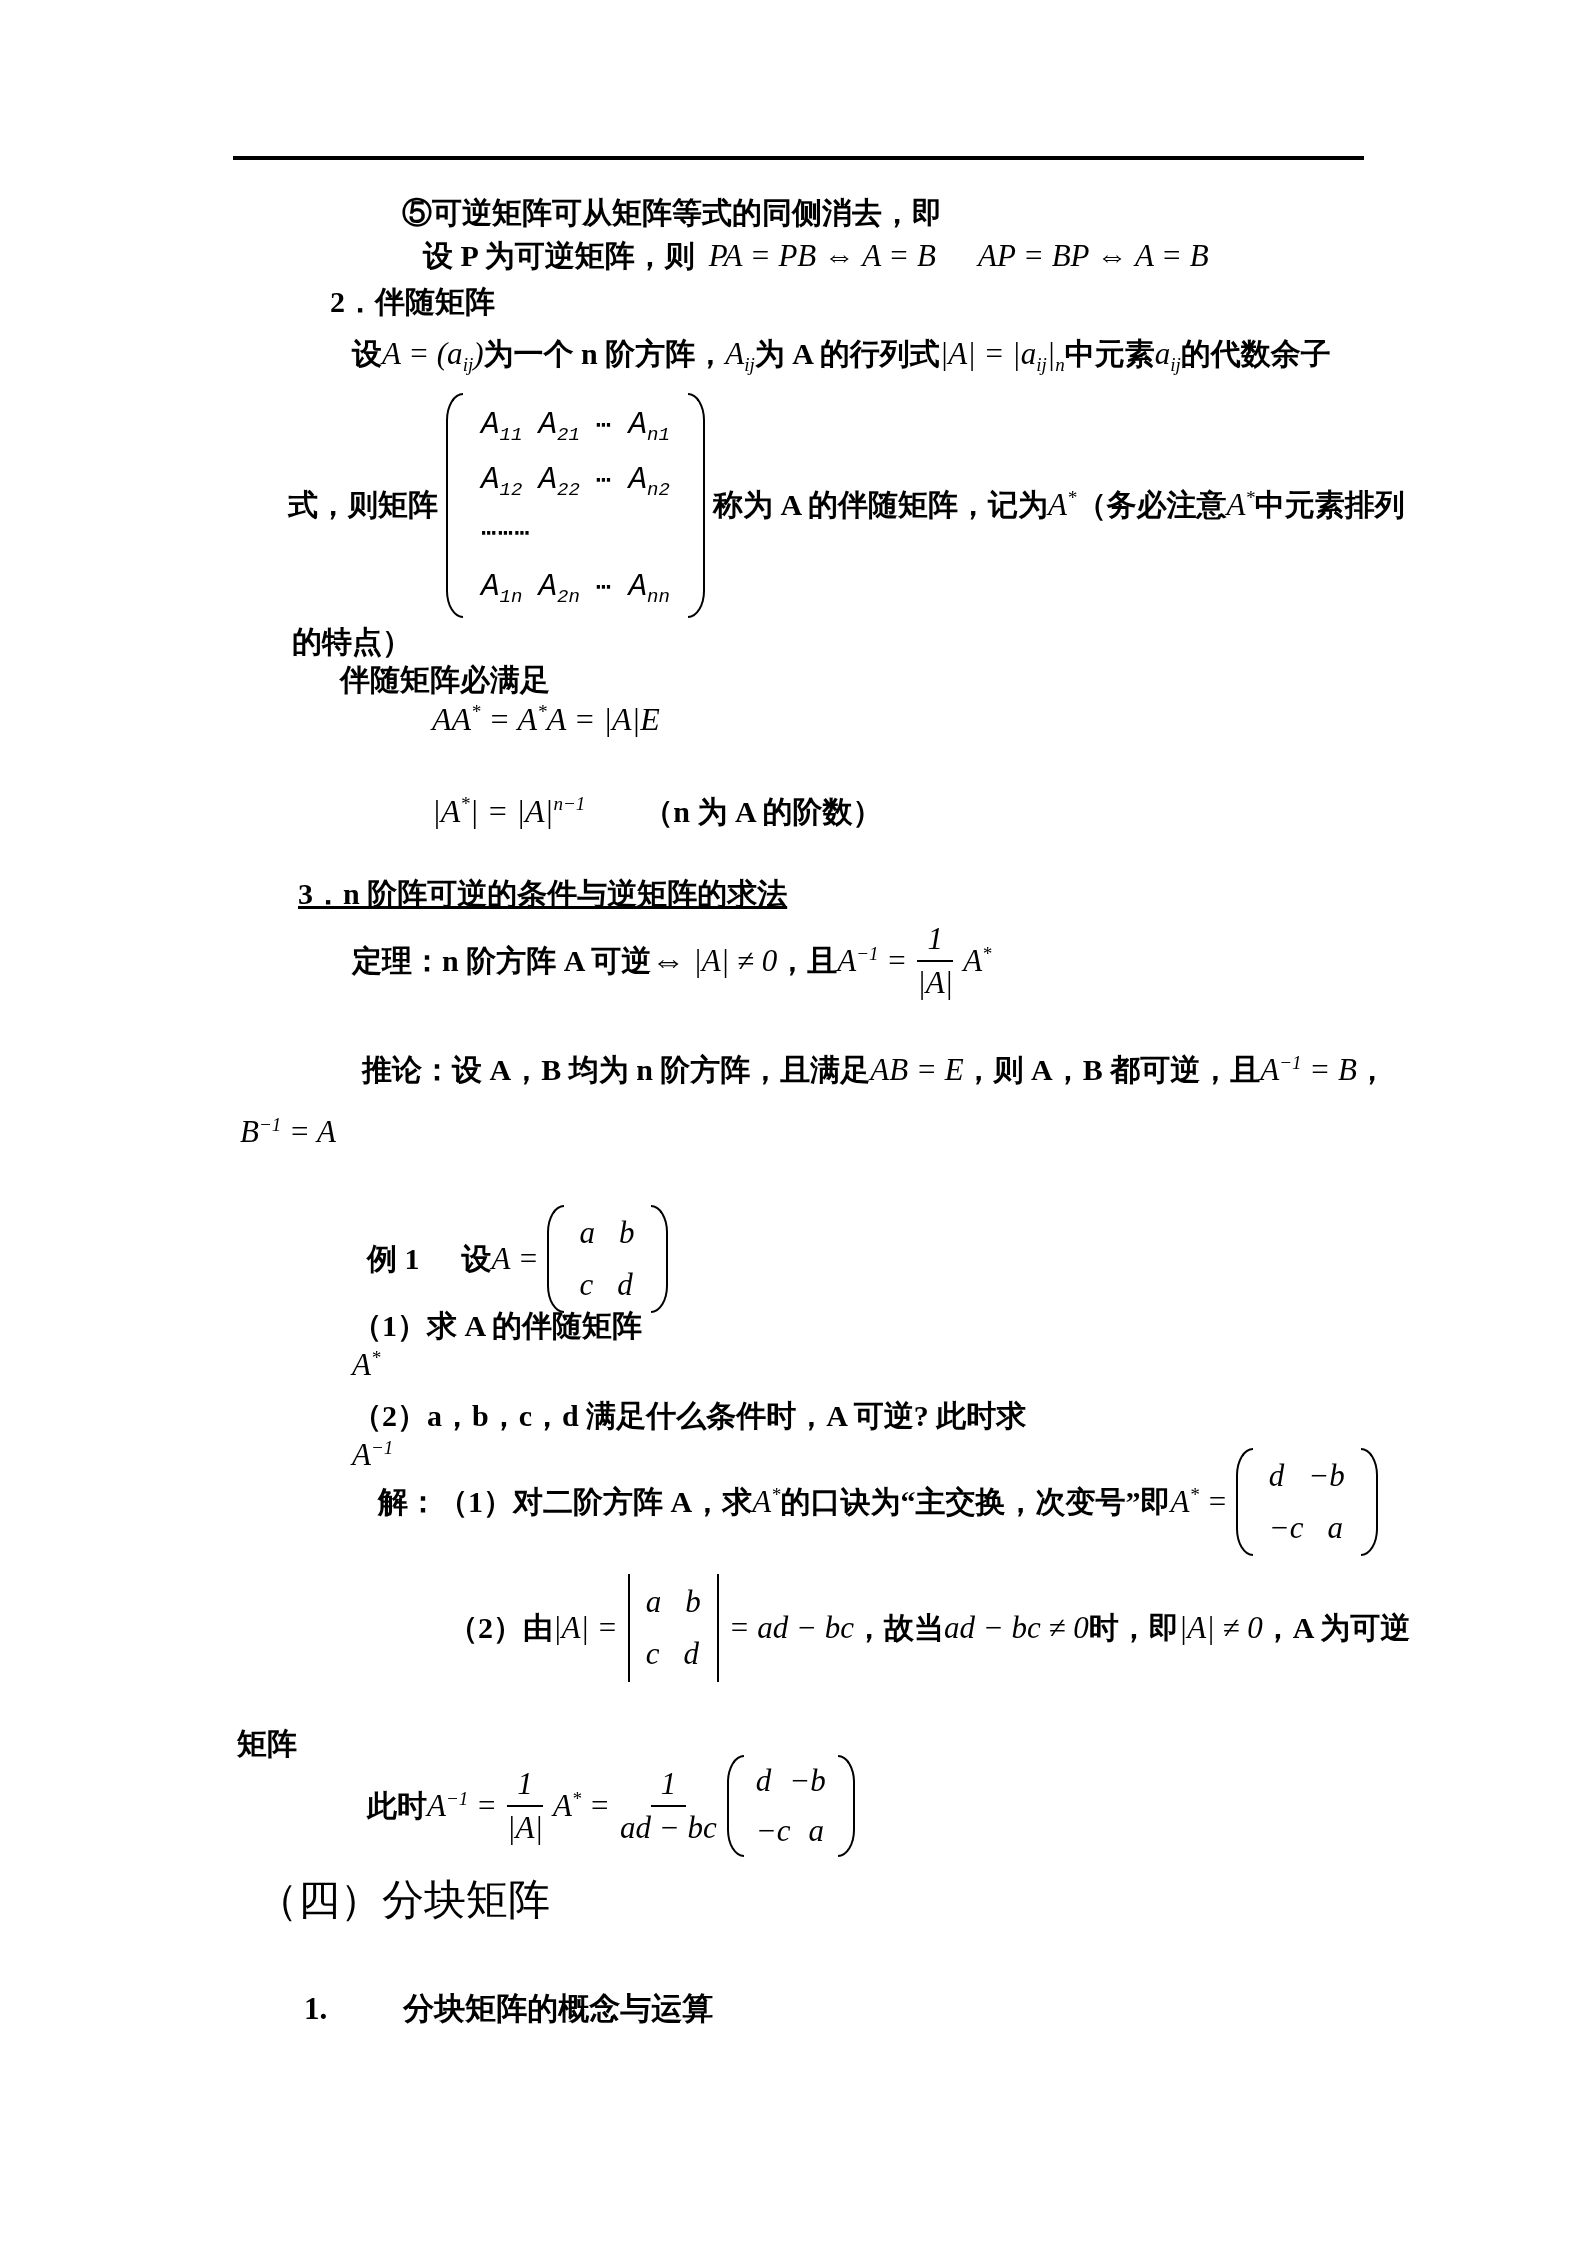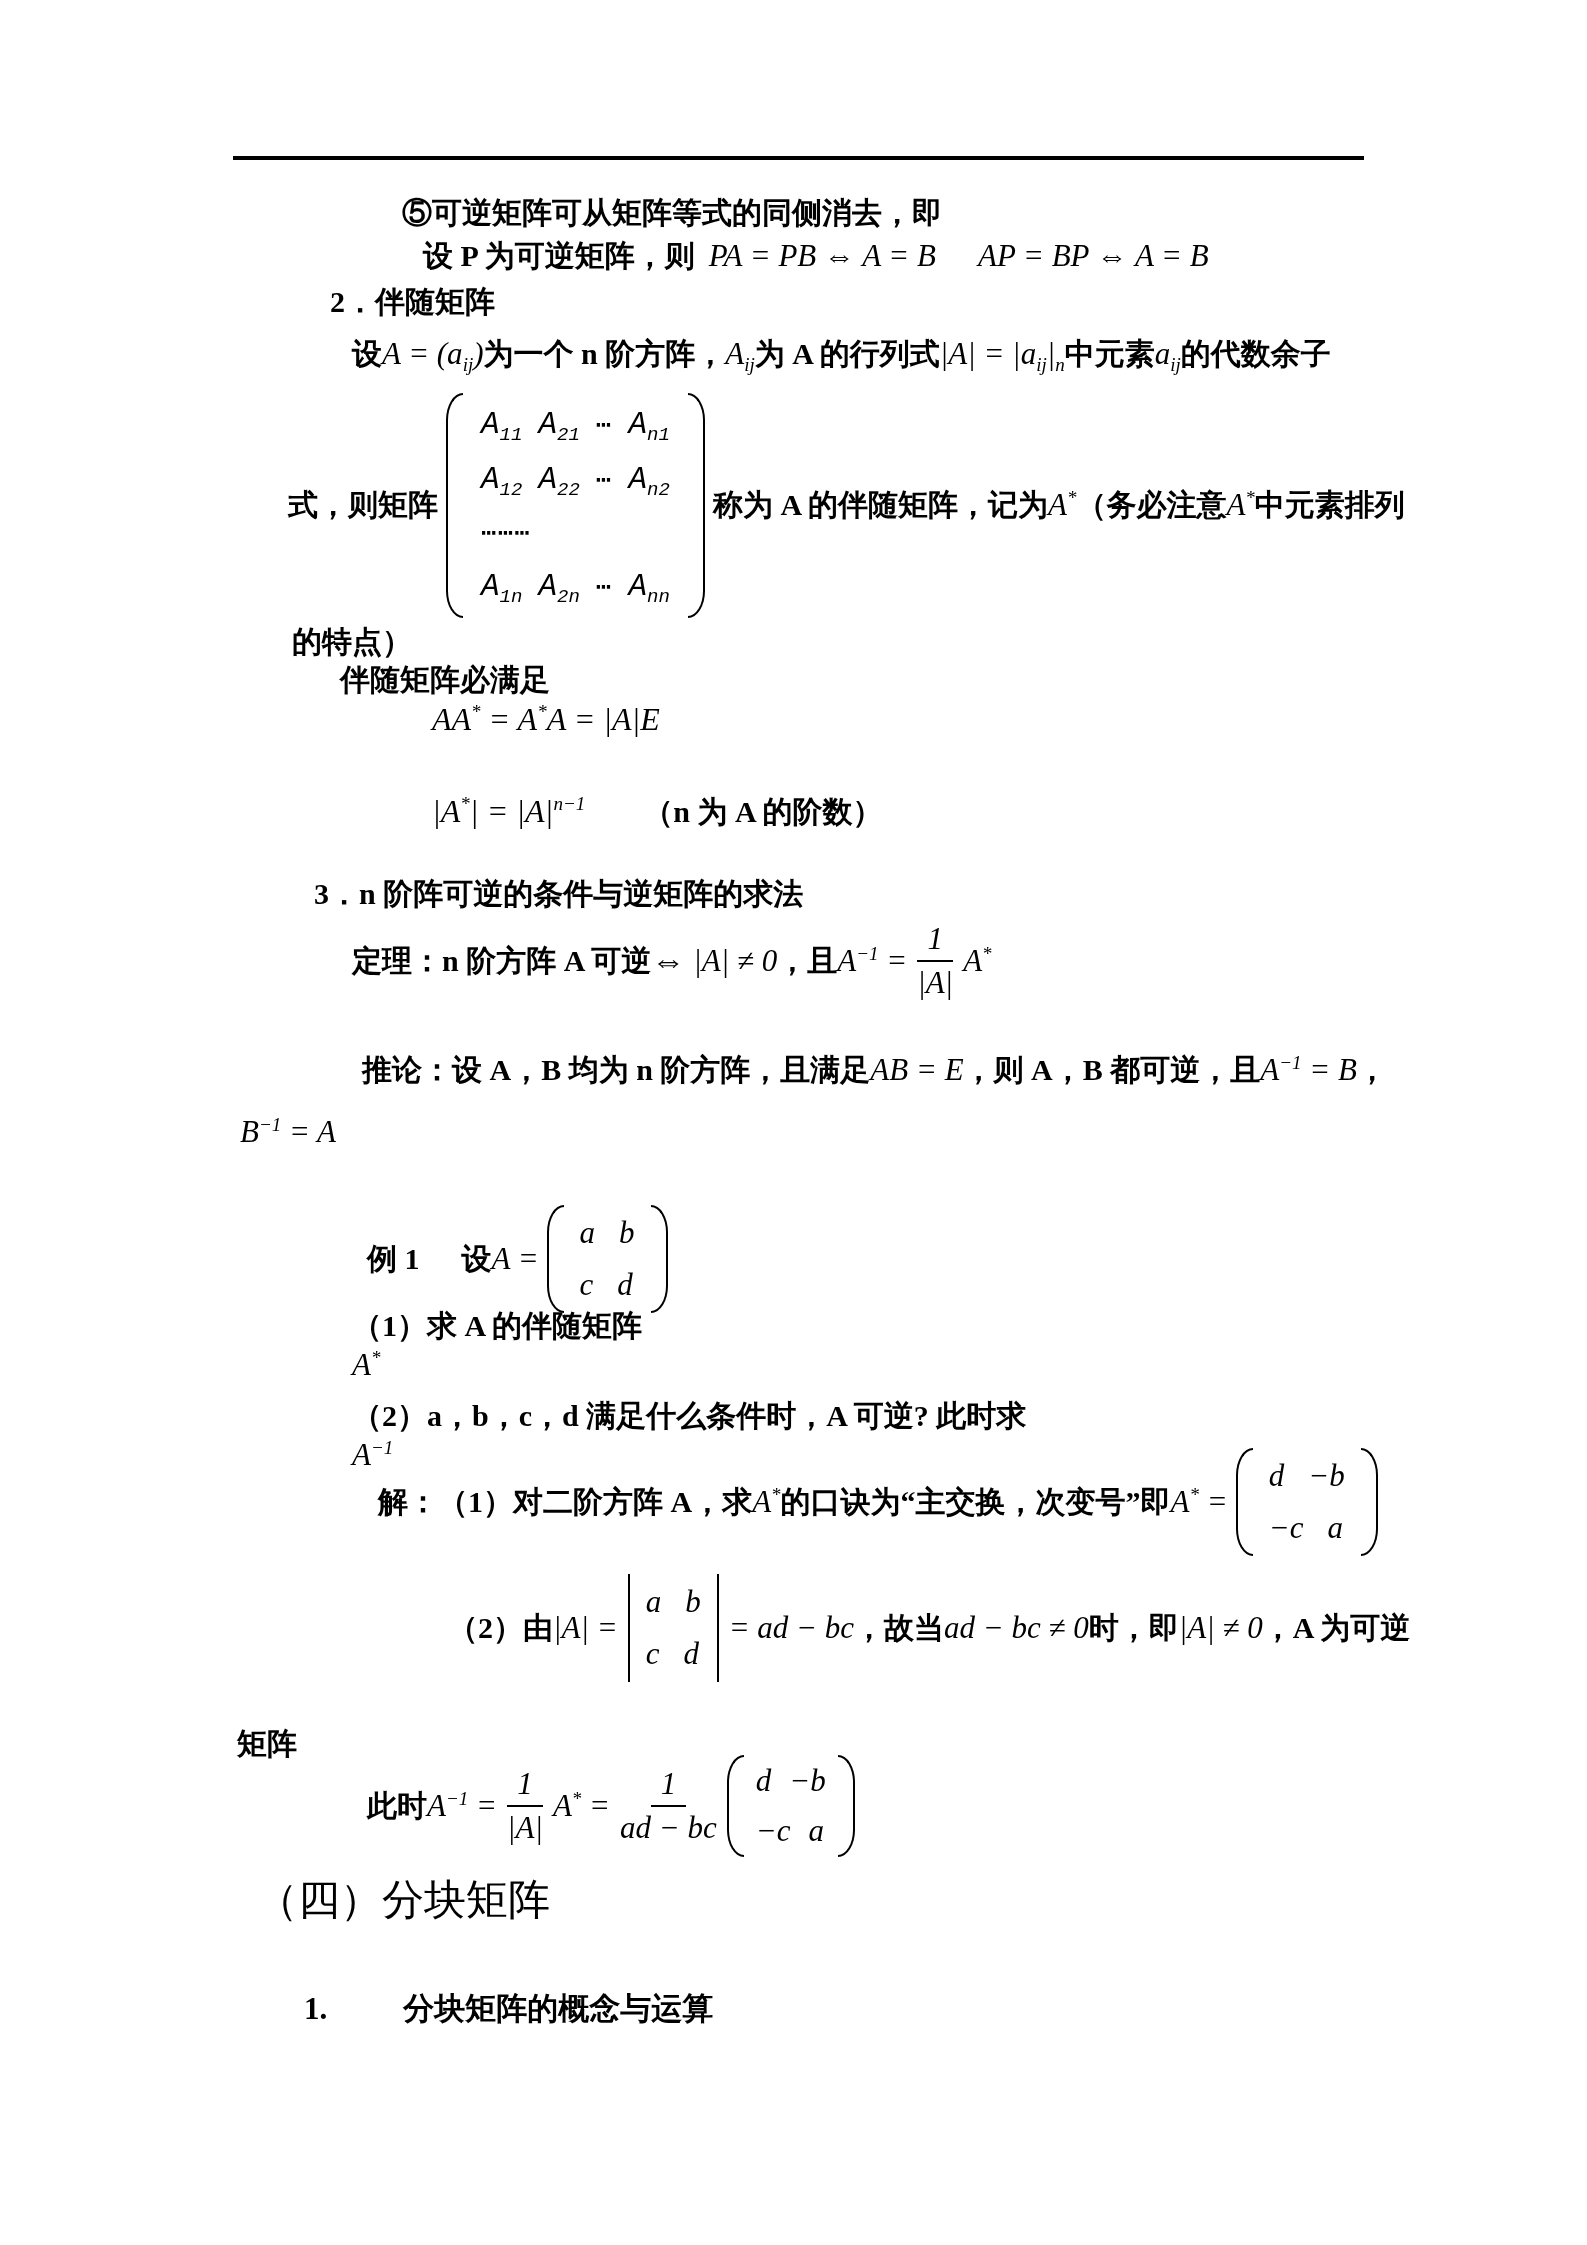--- a/index.html
+++ b/index.html
@@ -126,21 +126,21 @@
   <div class="abs m" style="left:432px;top:701px;font-size:32px;">
     <span>AA</span><sup class="s">*</sup><span> = A</span><sup class="s">*</sup><span>A = |A|E</span>
   </div>
 
   <div class="abs row" style="left:432px;top:792px;">
     <span class="m" style="font-size:32px;"><span>|A</span><sup class="s">*</sup><span>| = |A|</span><sup class="s">n−1</sup></span>
     <span style="display:inline-block;width:58px;"></span>
     <span class="cn">（n 为 A 的阶数）</span>
   </div>
 
-  <div class="abs cn" style="left:314px;top:874px;">
+  <div class="abs cn" style="left:298px;top:874px;text-decoration:underline;">
     <span>3．n 阶阵可逆的条件与逆矩阵的求法</span>
   </div>
 
   <div class="abs vc" style="left:352px;top:914px;height:94px;">
     <span class="cn">定理：n 阶方阵 A 可逆</span>
     <span class="m" style="font-size:34px;font-style:normal;">⇔</span>
     <span class="m" style="margin-left:8px;">|A| ≠ 0</span>
     <span class="cn">，且 </span>
     <span class="m"><span>A</span><sup class="s">−1</sup><span> =</span></span>
     <span class="frac m">

